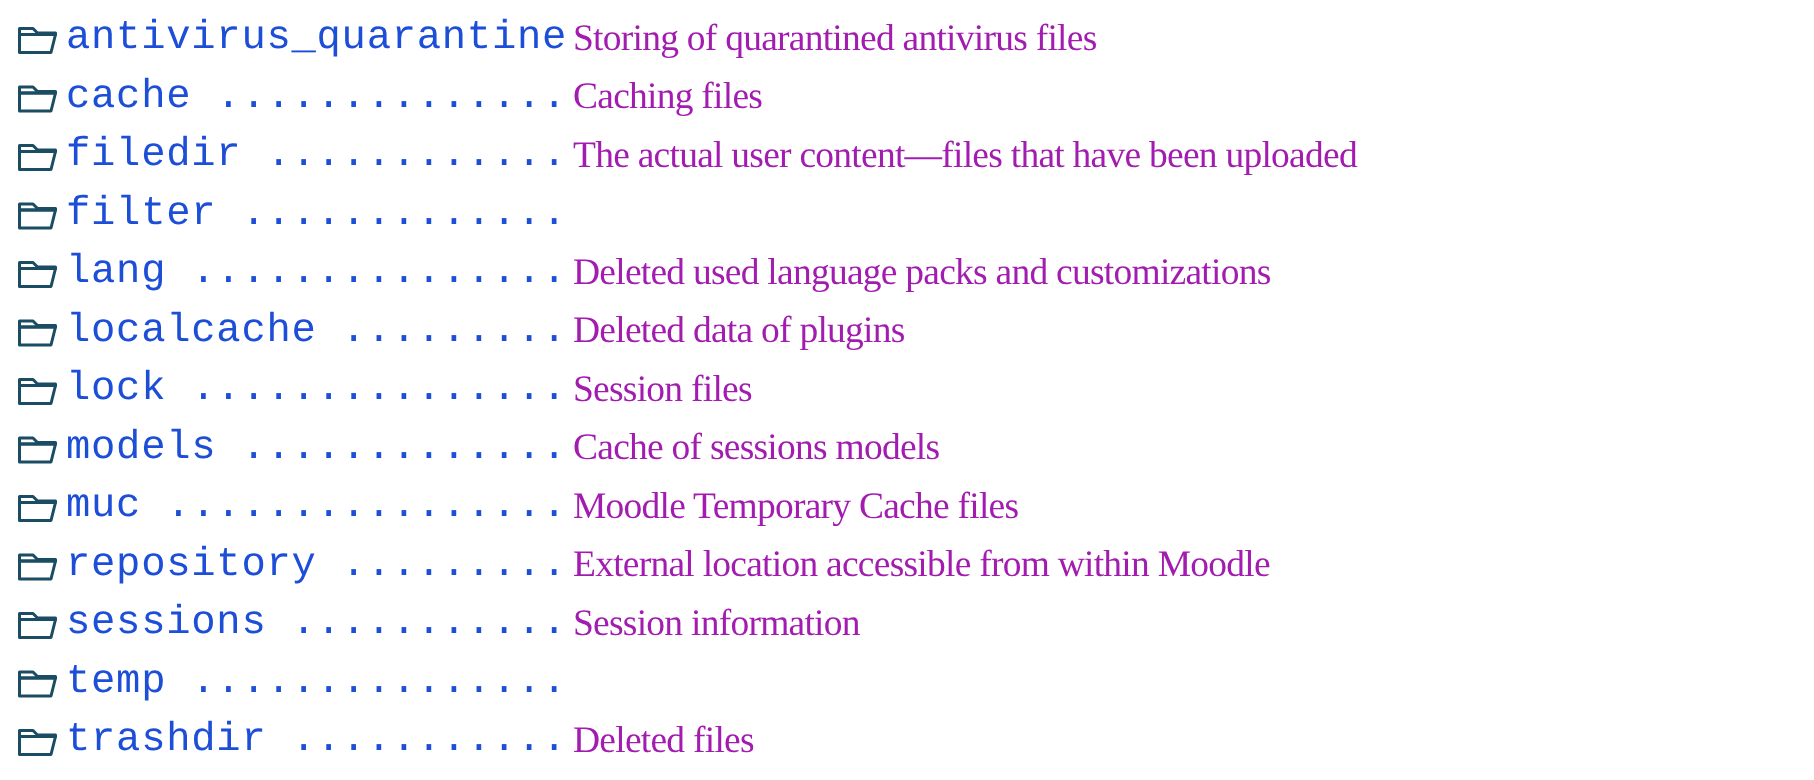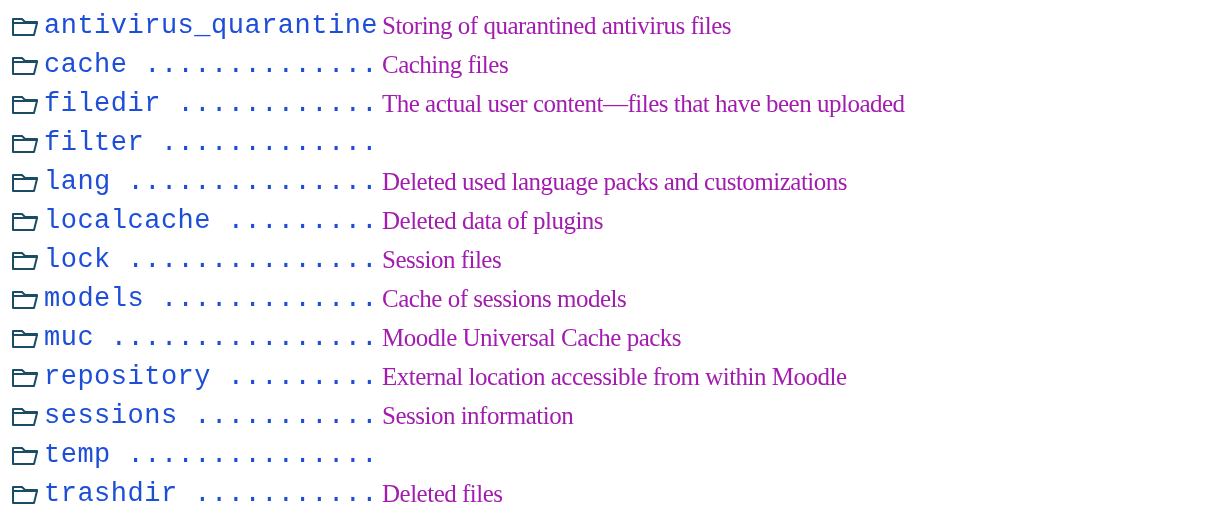--- a/index.html
+++ b/index.html
@@ -151,21 +151,21 @@
       <div class="row">
         <span class="icon-wrap">
           <svg viewBox="0 0 30 24" xmlns="http://www.w3.org/2000/svg">
             <g fill="none" stroke="#1a4d63" stroke-width="2" stroke-linejoin="round" stroke-linecap="round">
               <path d="M3 5 H12 L15 8 H27 V9 H3 Z"></path>
               <path d="M3 9 H27 L24 21 H3 Z"></path>
             </g>
           </svg>
         </span>
         <span class="name-col">muc .................</span>
-        <span class="desc-col">Moodle Universal Cache packs</span>
+        <span class="desc-col">Moodle Temporary Cache files</span>
       </div>
       <div class="row">
         <span class="icon-wrap">
           <svg viewBox="0 0 30 24" xmlns="http://www.w3.org/2000/svg">
             <g fill="none" stroke="#1a4d63" stroke-width="2" stroke-linejoin="round" stroke-linecap="round">
               <path d="M3 5 H12 L15 8 H27 V9 H3 Z"></path>
               <path d="M3 9 H27 L24 21 H3 Z"></path>
             </g>
           </svg>
         </span>

